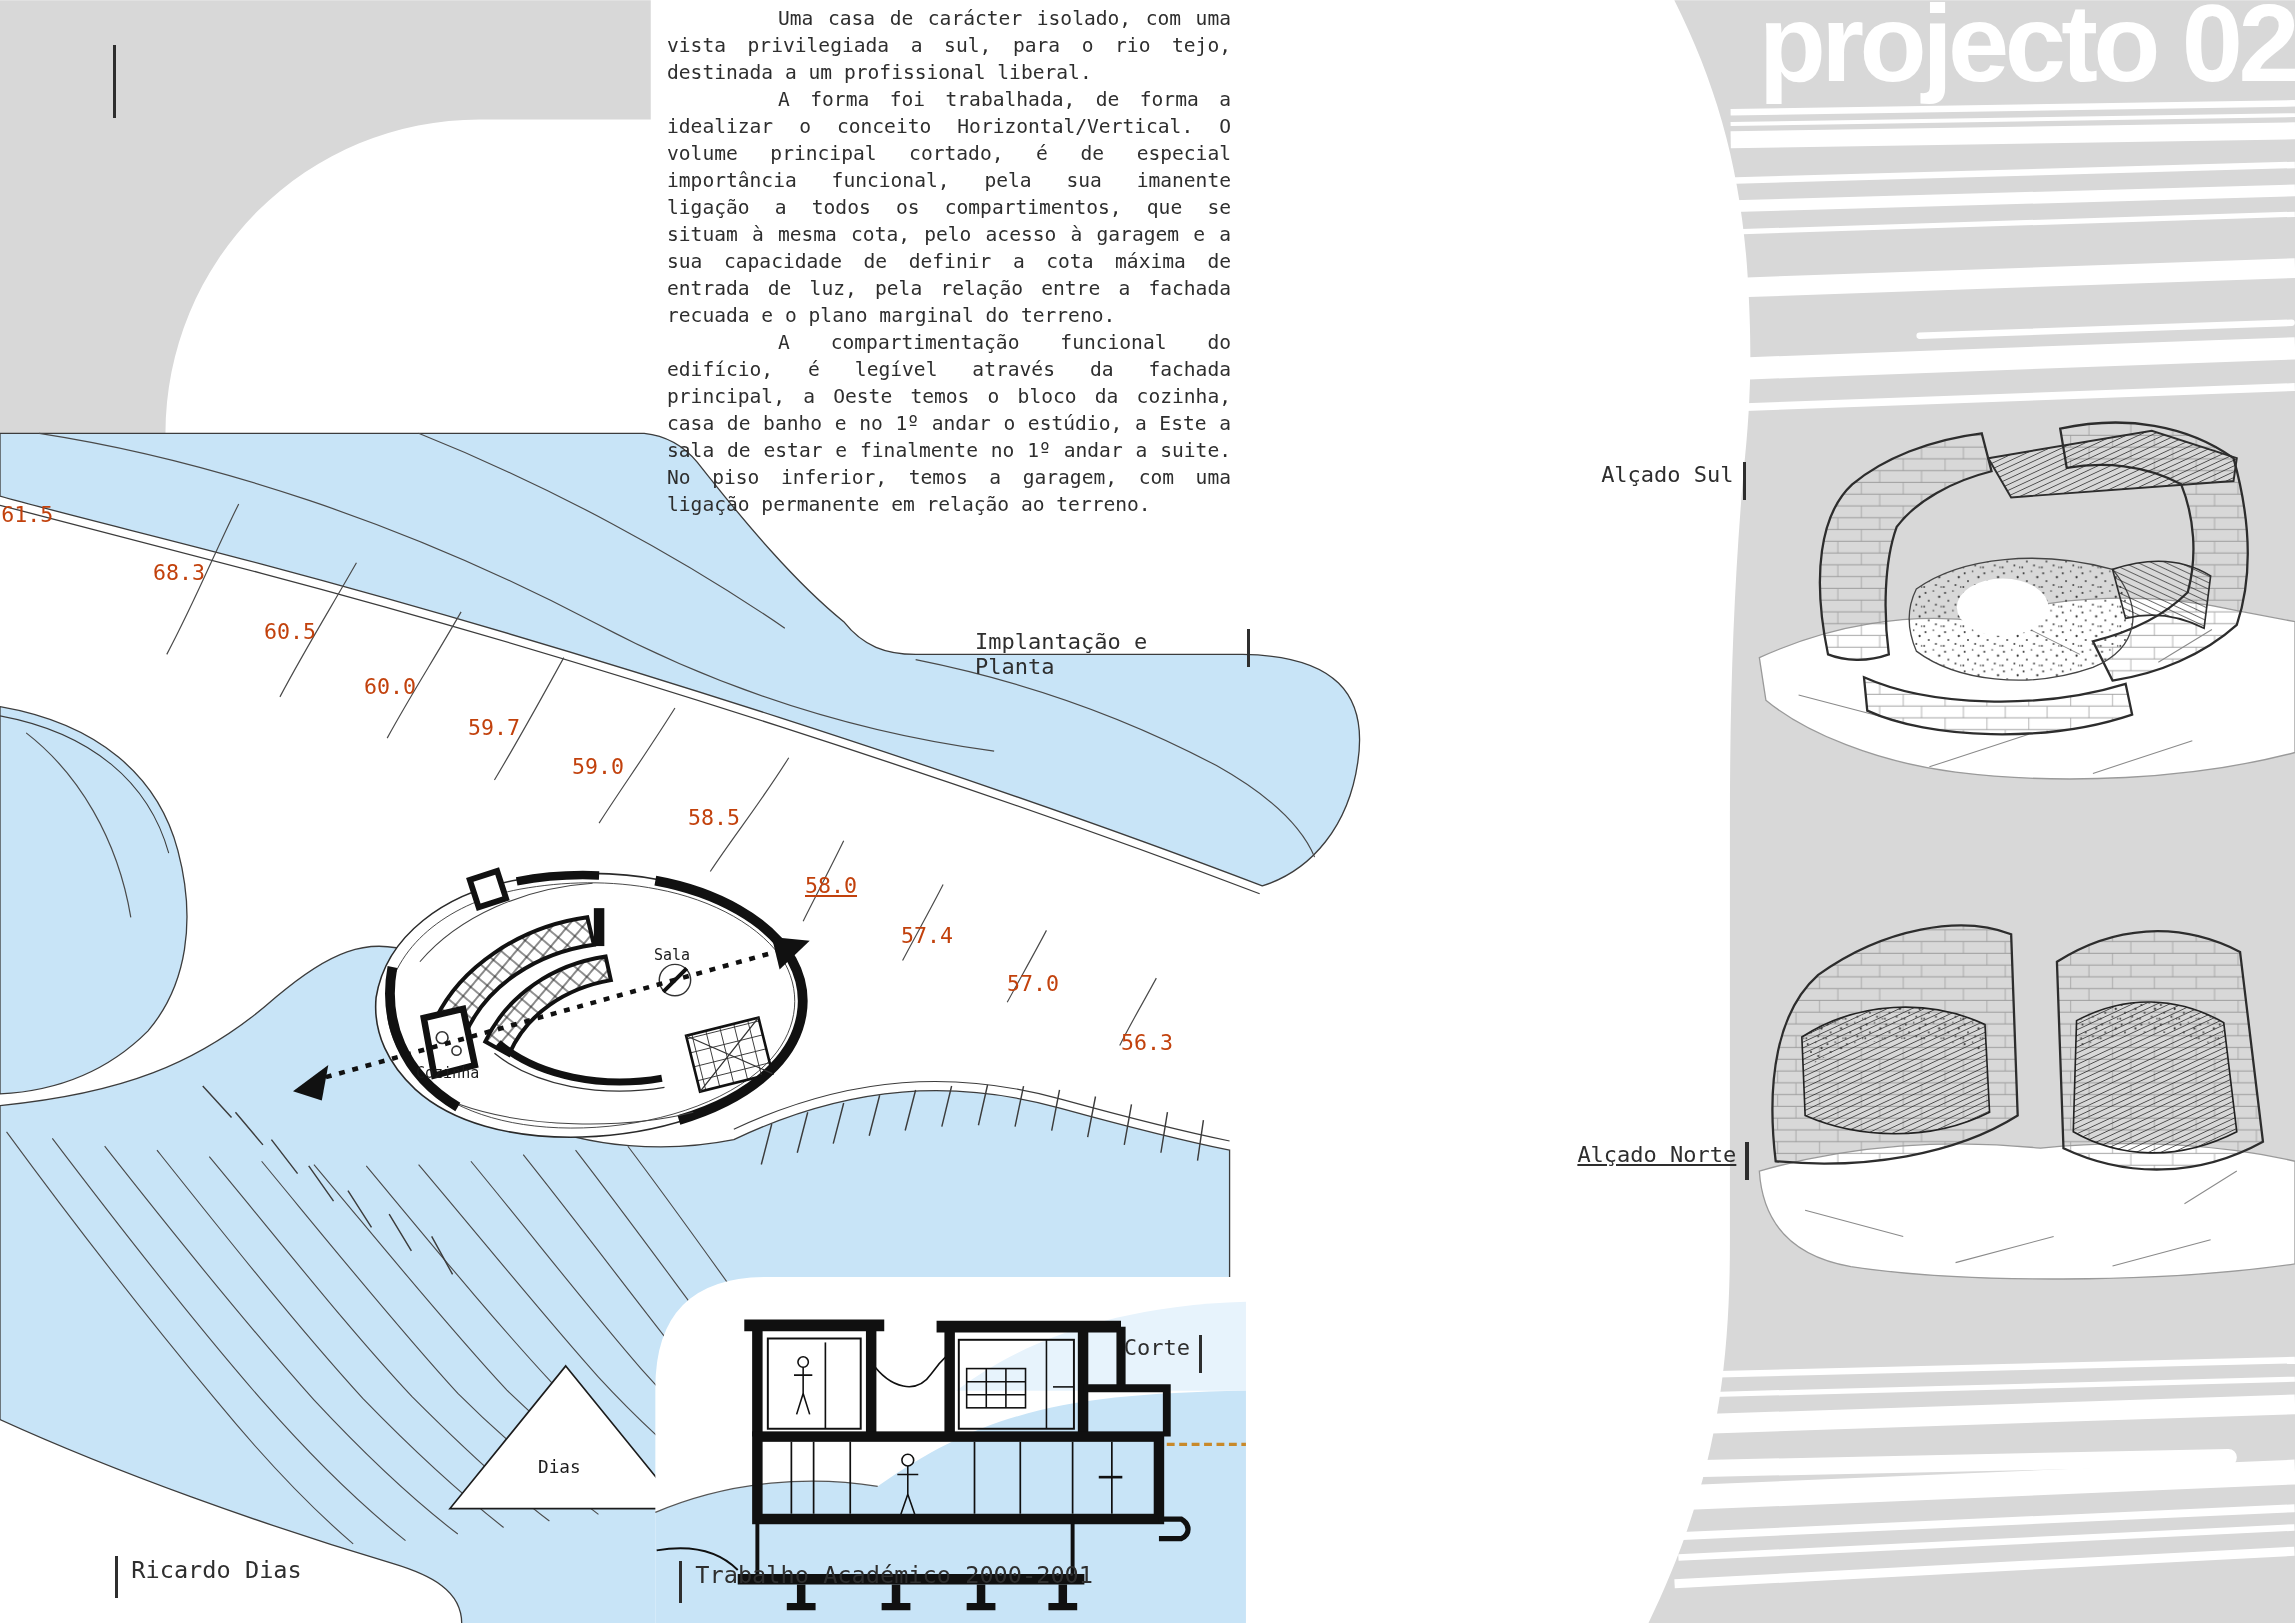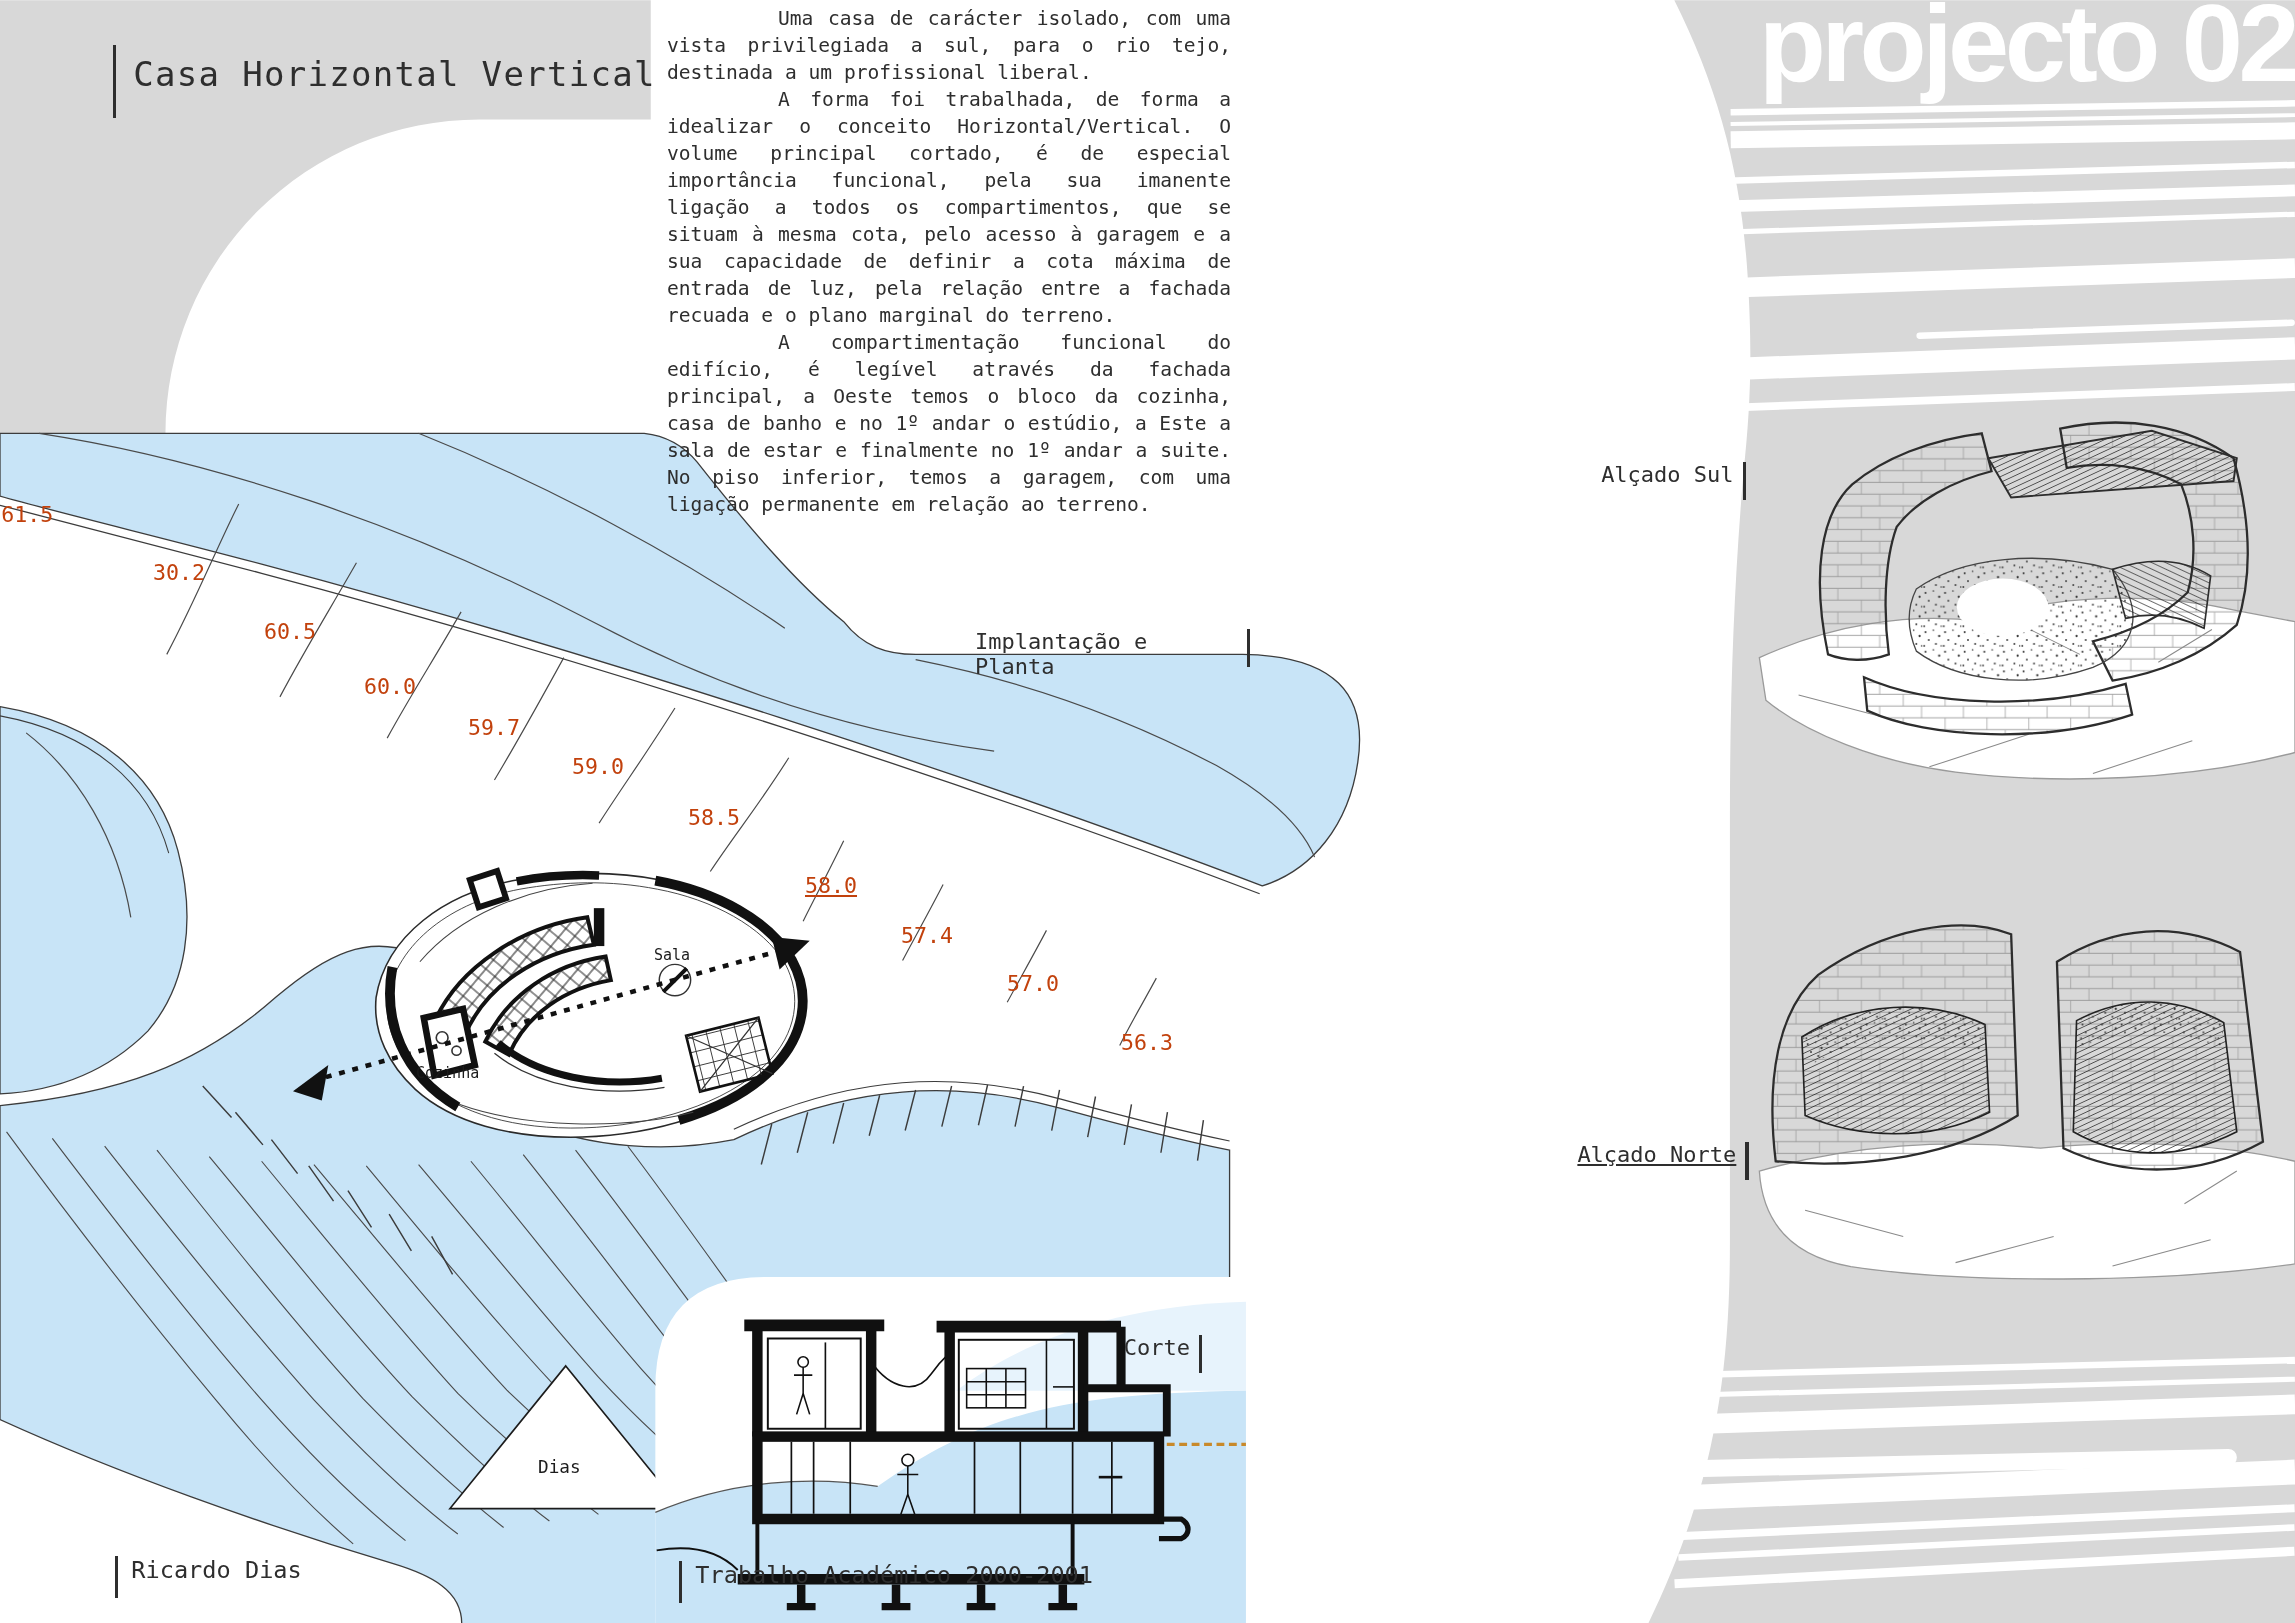--- a/index.html
+++ b/index.html
@@ -299,21 +299,20 @@
     <path d="M2755,1585 C2840,1530 2950,1526 3035,1566 L3042,1700 C2950,1746 2840,1740 2760,1705 Z" fill="url(#hatchDark)" stroke="#222" stroke-width="2.5"></path>
     <path d="M2755,1585 C2840,1530 2950,1526 3035,1566 L3030,1612 C2950,1576 2845,1582 2770,1627 Z" fill="url(#speckle)"></path>
     <path d="M3145,1470 C3230,1416 3330,1406 3425,1455 L3460,1745 C3360,1800 3250,1800 3155,1755 Z" fill="url(#courses)" stroke="#2d2d2d" stroke-width="3.5"></path>
     <path d="M3175,1560 C3250,1520 3330,1523 3400,1563 L3420,1730 C3330,1776 3240,1770 3170,1730 Z" fill="url(#hatchDark)" stroke="#222" stroke-width="2.5"></path>
     <path d="M3175,1560 C3250,1520 3330,1523 3400,1563 L3396,1605 C3330,1568 3250,1570 3182,1606 Z" fill="url(#speckle)"></path>
   </g>
 </svg>
 
 <div class="ov page-title" style="left:113px;top:54px;">
   <div class="vbar h110"></div>
-  <div class="title-text">Casa Horizontal Vertical</div>
 </div>
 
 <div class="ov projecto" style="left:1727px;top:-11.8px;width:568px;">projecto 02</div>
 
 <div class="ov desc" style="left:667px;top:5.2px;">
   <p>Uma casa de carácter isolado, com uma vista privilegiada a sul, para o rio tejo, destinada a um profissional liberal.</p>
   <p>A forma foi trabalhada, de forma a idealizar o conceito Horizontal/Vertical. O volume principal cortado, é de especial importância funcional, pela sua imanente ligação a todos os compartimentos, que se situam à mesma cota, pelo acesso à garagem e a sua capacidade de definir a cota máxima de entrada de luz, pela relação entre a fachada recuada e o plano marginal do terreno.</p>
   <p>A compartimentação funcional do edifício, é legível através da fachada principal, a Oeste temos o bloco da cozinha, casa de banho e no 1º andar o estúdio, a Este a sala de estar e finalmente no 1º andar a suite. No piso inferior, temos a garagem, com uma ligação permanente em relação ao terreno.</p>
 </div>
 
@@ -341,21 +340,21 @@
   <span class="vbar h64"></span>
   <span>Ricardo Dias</span>
 </div>
 
 <div class="ov llabel" style="left:679px;top:1561px;">
   <span class="vbar h64"></span>
   <span>Trabalho Académico 2000-2001</span>
 </div>
 
 <div class="ov contour" style="left:1.3px;top:502px;">61.5</div>
-<div class="ov contour" style="left:153px;top:560px;">30.2</div>
+<div class="ov contour" style="left:153px;top:560px;">68.3</div>
 <div class="ov contour" style="left:264px;top:619px;">60.5</div>
 <div class="ov contour" style="left:364px;top:674px;">60.0</div>
 <div class="ov contour" style="left:468px;top:715px;">59.7</div>
 <div class="ov contour" style="left:572px;top:754px;">59.0</div>
 <div class="ov contour" style="left:688px;top:805px;">58.5</div>
 <div class="ov contour" style="left:805px;top:873px;text-decoration:underline;">58.0</div>
 <div class="ov contour" style="left:901px;top:923px;">57.4</div>
 <div class="ov contour" style="left:1007px;top:971px;">57.0</div>
 <div class="ov contour" style="left:1121px;top:1030px;">56.3</div>
 

